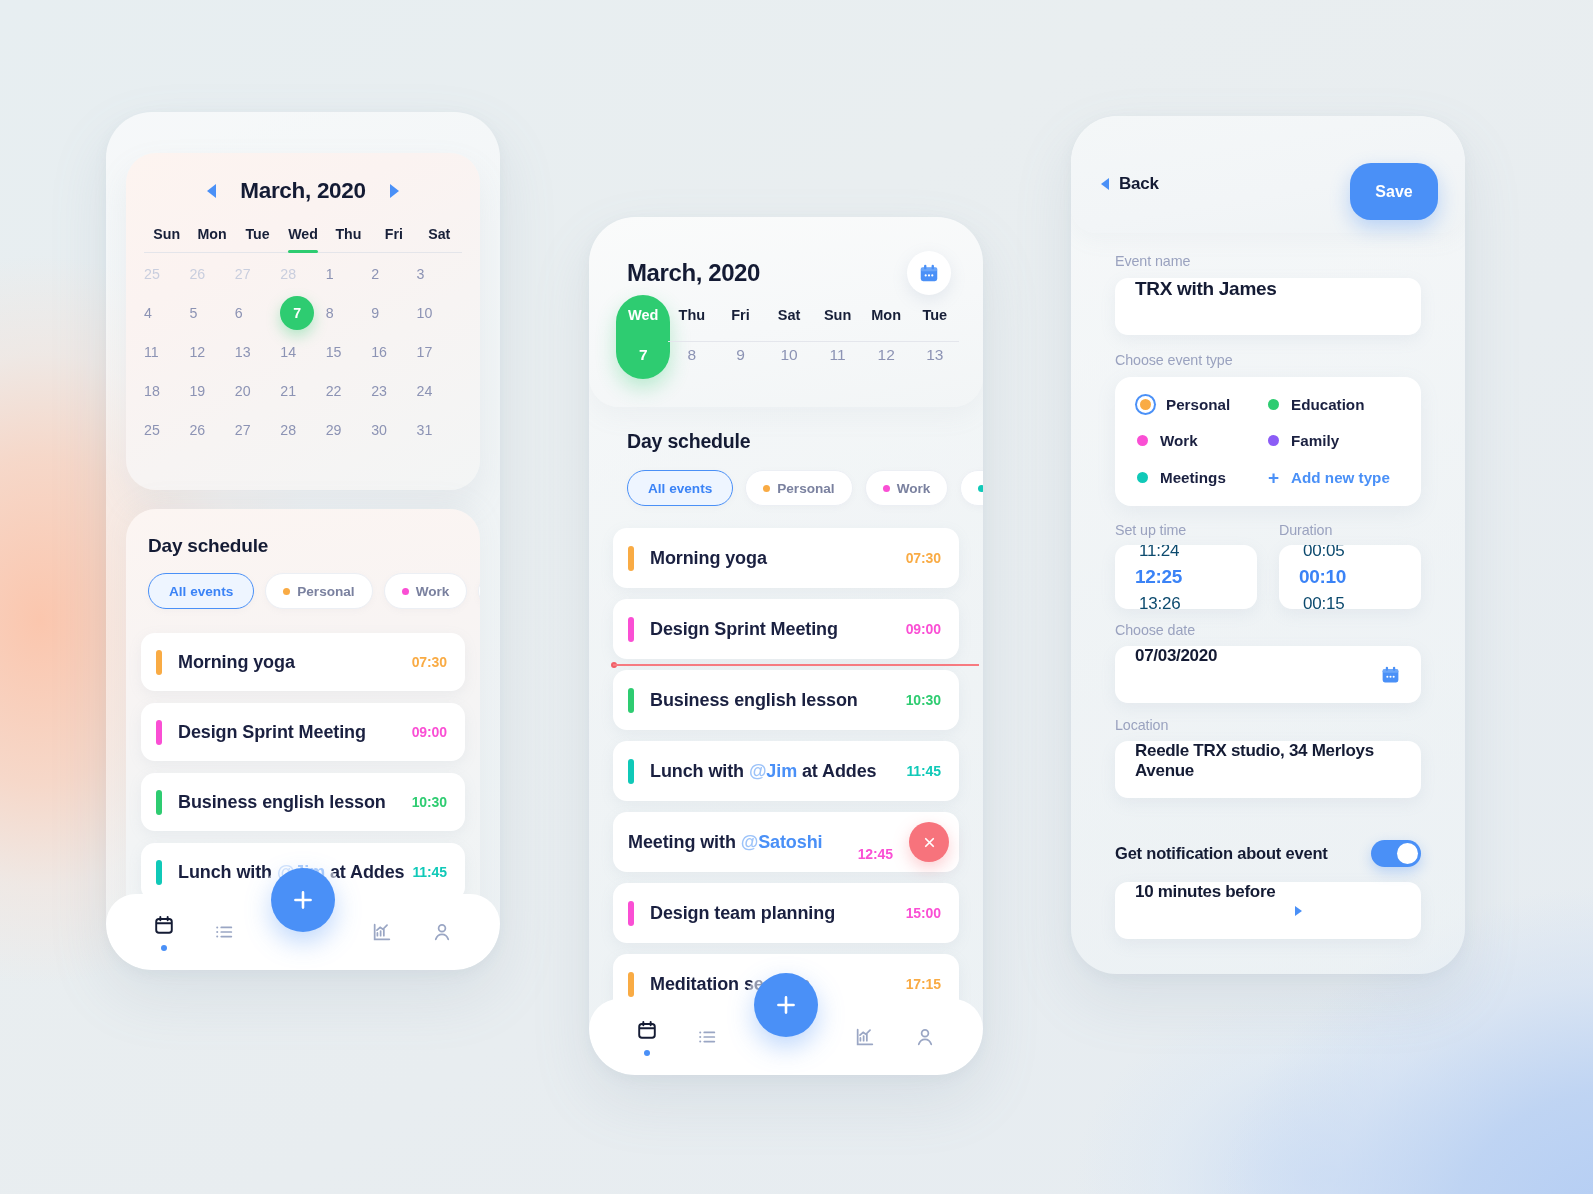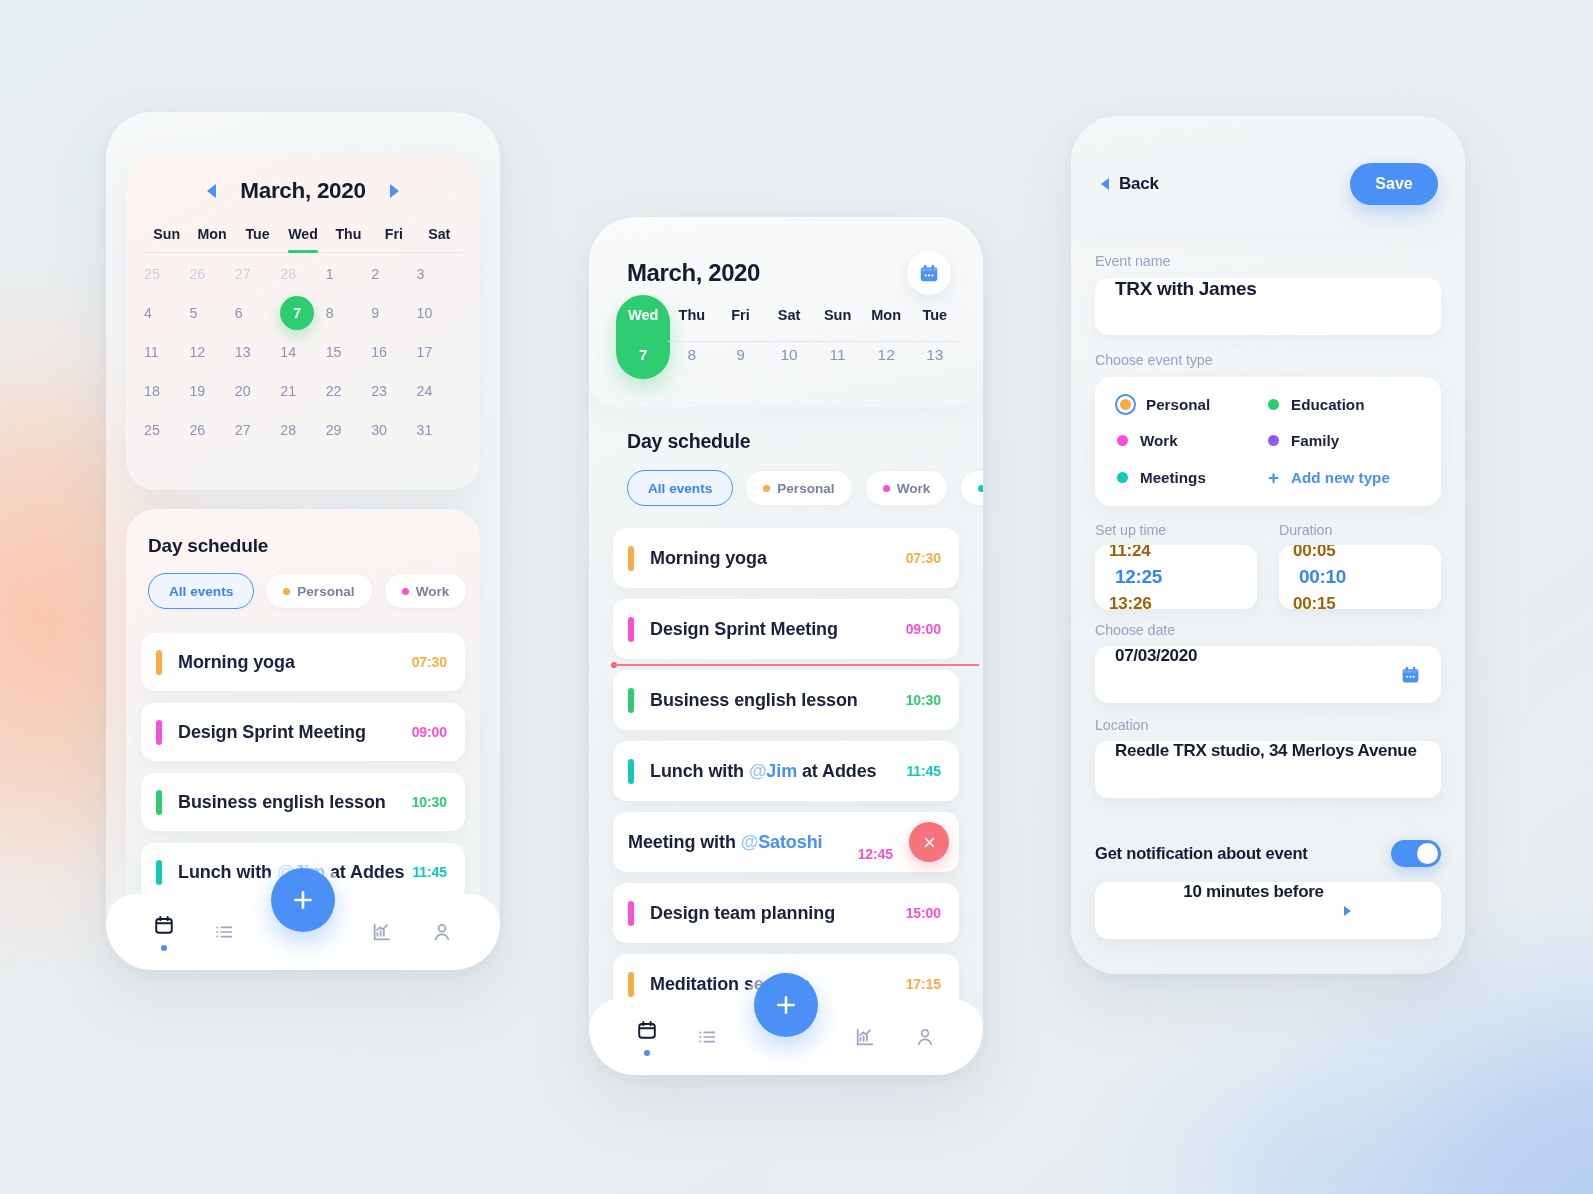--- a/index.html
+++ b/index.html
@@ -191,26 +191,26 @@
   
   .p3-head {
     position: absolute; left: 0; top: 0; right: 0; height: 117px;
     border-radius: 46px 46px 26px 26px;
     background: linear-gradient(170deg, #f4f7f8 0%, #f2f5f7 60%, #eff3f5 100%);
     box-shadow: 0 8px 22px rgba(140,155,175,0.06);
   }
   .back-btn { position: absolute; left: 30px; top: 58px; display: flex; align-items: center; gap: 10px; }
   .back-btn span { font-size: 17px; font-weight: 700; color: #141b34; letter-spacing: -0.2px; }
   .save-btn {
-    position: absolute; right: 27px; top: 47px; width: 88px; height: 42px; border-radius: 21px;
+    position: absolute; right: 27px; top: 47px; width: 88px; height: 57px; border-radius: 21px;
     background: #4a90f7; color: #fff; font-size: 16px; font-weight: 700;
     display: flex; align-items: center; justify-content: center;
     box-shadow: 0 8px 20px rgba(74,144,247,0.33);
   }
-  .p3-body { position: absolute; left: 0; right: 0; top: 117px; bottom: 0; padding: 0 24px; }
+  .p3-body { position: absolute; left: 0; right: 0; top: 117px; bottom: 0; padding: 0 44px; }
   .f-label { font-size: 14.3px; font-weight: 500; color: #9aa2bf; letter-spacing: -0.1px; }
   .f-box {
     background: #fff; border-radius: 13px; box-shadow: 0 5px 16px rgba(140,155,180,0.11);
     display: flex; align-items: center;
   }
   .f-input { height: 57px; padding: 0 20px; font-size: 19px; font-weight: 700; color: #141b34; letter-spacing: -0.3px; }
   .f-input.sm { font-size: 17px; }
 
   .type-card {
     background: #fff; border-radius: 16px; box-shadow: 0 6px 20px rgba(140,155,180,0.11);
@@ -226,21 +226,21 @@
   .plus-i { color: #4a90f7; font-size: 19px; font-weight: 700; line-height: 1; }
 
   .time-row { display: flex; gap: 22px; }
   .time-col { flex: 1; }
   .time-box {
     position: relative; height: 64px; border-radius: 13px; background: #fff;
     box-shadow: 0 5px 16px rgba(140,155,180,0.11); overflow: hidden;
     display: flex; align-items: center; justify-content: flex-start;
   }
   .time-box .tprev, .time-box .tnext {
-    position: absolute; left: 14px; font-size: 17px; font-weight: 700; color: #a16207; letter-spacing: -0.2px;
+    position: absolute; left: 24px; font-size: 17px; font-weight: 400; color: #0c4a6e; letter-spacing: -0.2px;
   }
   .time-box .tprev { top: -4px; }
   .time-box .tnext { bottom: -5px; }
   .time-box .tcur { position: relative; left: 20px; font-size: 19px; font-weight: 700; color: #3b83f6; letter-spacing: -0.3px; }
 
   .notif-row { display: flex; align-items: center; justify-content: space-between; }
   .notif-label { font-size: 16.5px; font-weight: 700; color: #141b34; letter-spacing: -0.2px; }
   .toggle {
     width: 50px; height: 27px; border-radius: 14px; background: #4a90f7; position: relative;
     box-shadow: 0 5px 13px rgba(74,144,247,0.32);
@@ -711,20 +711,20 @@
         <div class="f-input sm">Reedle TRX studio, 34 Merloys Avenue</div>
       </div>
 
       <div class="notif-row" style="margin-top:42px">
         <div class="notif-label">Get notification about event</div>
         <div class="toggle">
             <i></i>
           </div>
       </div>
 
-      <div class="f-box" style="margin-top:15px; justify-content:center; padding-right:22px">
+      <div class="f-box" style="margin-top:15px; justify-content:flex-start; padding-right:22px">
         <div class="f-input sm">10 minutes before</div>
         <div class="tri tri-r chev-r" style="border-top-width:5px;border-bottom-width:5px;border-left-width:7px;border-left-color:#4a90f7"></div>
       </div>
 
     </div>
   </div>
 </div>
 
 </body></html>

